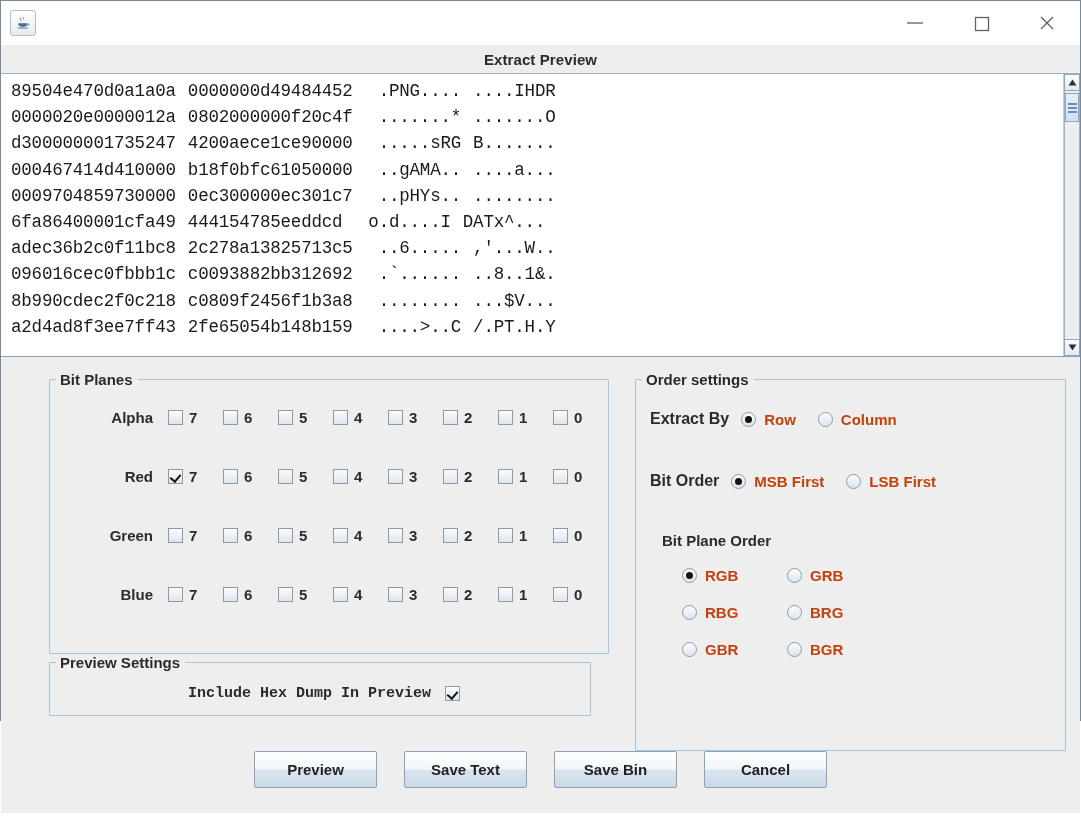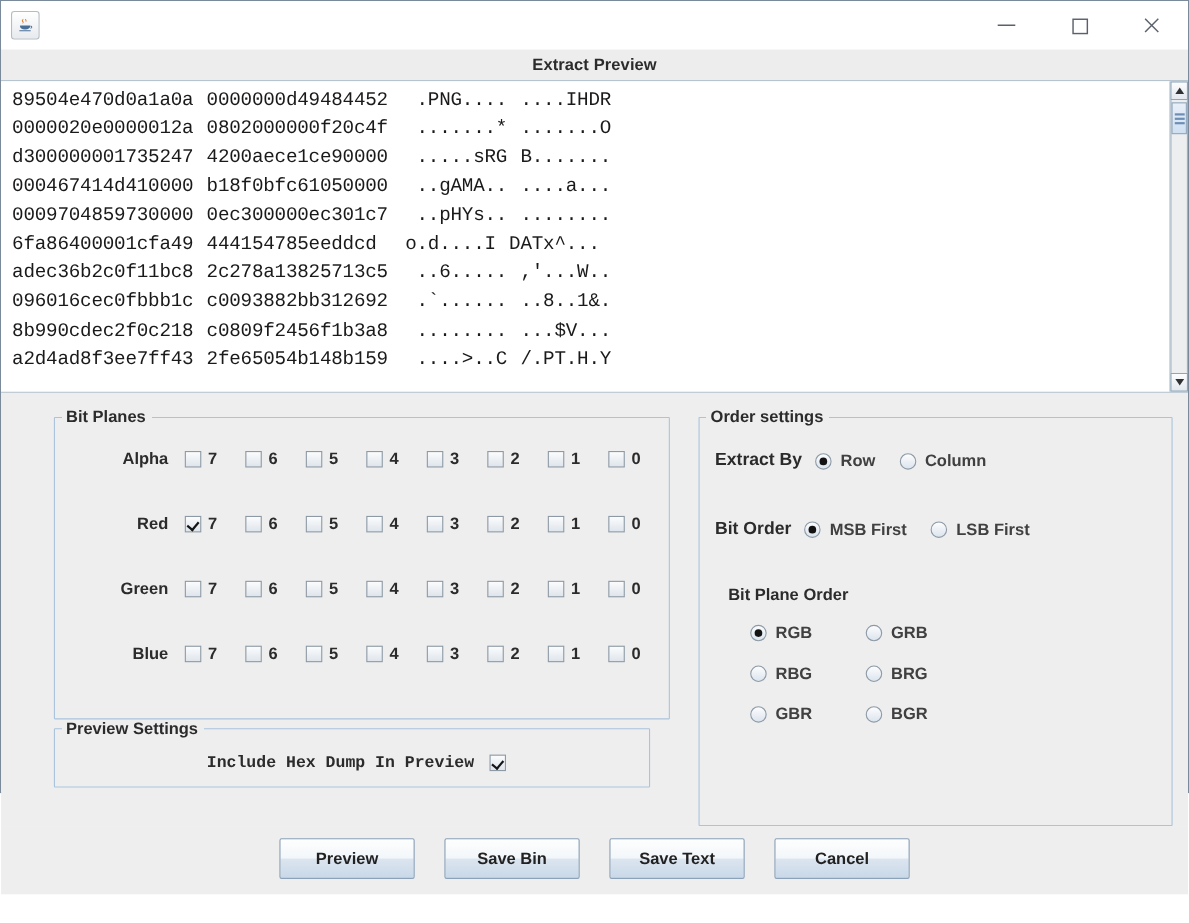--- a/index.html
+++ b/index.html
@@ -263,21 +263,21 @@
   }
   .radio-item {
     display: flex;
     align-items: center;
     gap: 8px;
     margin-right: 18px;
   }
   .radio-item .rlabel {
     font-size: 15px;
     font-weight: bold;
-    color: #404040;
+    color: #c2410c;
   }
   .rb {
     width: 15px; height: 15px;
     border-radius: 50%;
     border: 1px solid #8d9aa6;
     background: linear-gradient(#fdfdfe, #dbe4ee);
     box-sizing: border-box;
     position: relative;
     flex: none;
   }
@@ -301,21 +301,21 @@
     display: grid;
     grid-template-columns: 105px 105px;
     row-gap: 20px;
   }
 
   
   .button-bar {
     flex: none;
     height: 62px;
     display: flex;
-    align-items: center;
+    align-items: flex-start;
     justify-content: center;
     gap: 27px;
     background: #eeeeee;
     padding-bottom: 4px;
     box-sizing: border-box;
   }
   .btn {
     min-width: 123px;
     height: 37px;
     border: 1px solid #8ba2b9;
@@ -624,18 +624,18 @@
             </div>
           </div>
 
       </fieldset>
     </div>
 
   </div>
 
   <div class="button-bar" id="button-bar">
       <div class="btn">Preview</div>
+      <div class="btn">Save Text</div>
       <div class="btn">Save Bin</div>
-      <div class="btn">Save Text</div>
       <div class="btn">Cancel</div>
     </div>
 
 </div>
 
 </body></html>

